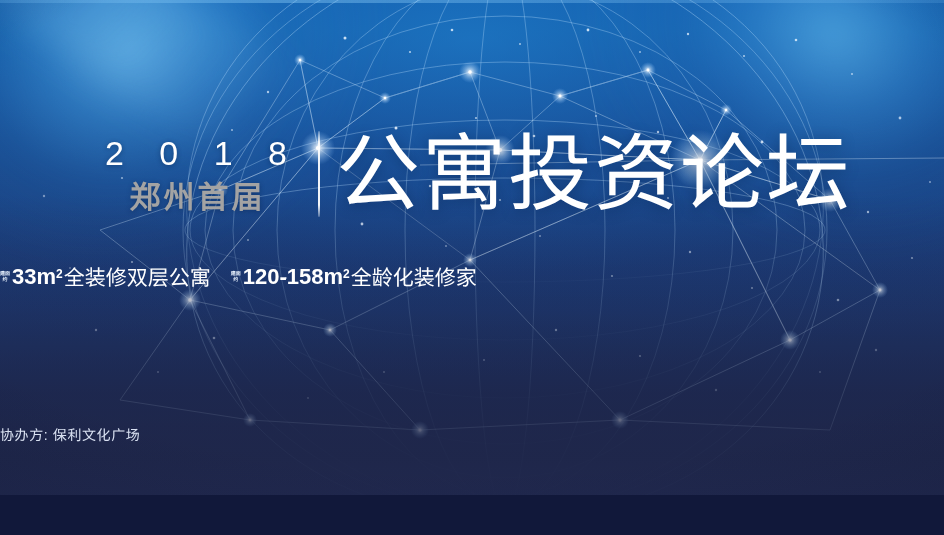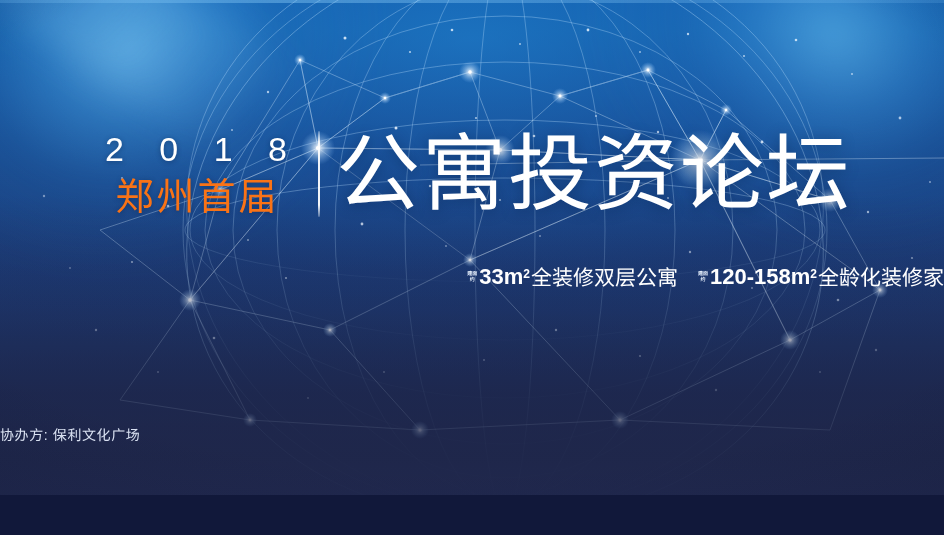--- a/index.html
+++ b/index.html
@@ -169,25 +169,25 @@
   .year {
     font-size: 34px;
     letter-spacing: 13px;
     text-indent: 13px;
     font-weight: 400;
     color: #ffffff;
     margin-bottom: 12px;
     text-shadow: 0 1px 5px rgba(8,30,70,0.45);
   }
   .city {
-    font-size: 38px;
-    font-weight: 400;
+    font-size: 31px;
+    font-weight: 700;
     letter-spacing: 3px;
     text-indent: 3px;
-    color: #f97316;
+    color: #a3a3a3;
     text-shadow: 0 1px 5px rgba(8,30,70,0.45);
   }
   .divider {
     width: 2px;
     height: 86px;
     background: linear-gradient(to bottom,
       rgba(255,255,255,0.25) 0%,
       rgba(255,255,255,0.92) 14%,
       rgba(255,255,255,0.95) 86%,
       rgba(255,255,255,0.25) 100%);
@@ -206,21 +206,21 @@
     text-shadow: 0 2px 14px rgba(8,28,66,0.40);
   }
 
   
   .subtitle {
     position: absolute;
     left: 0; right: 0;
     top: 266px;
     display: flex;
     align-items: flex-end;
-    justify-content: flex-end;
+    justify-content: flex-start;
     color: #ffffff;
     white-space: nowrap;
   }
   .sub-seg {
     display: flex;
     align-items: flex-end;
   }
   .sub-seg + .sub-seg { margin-left: 20px; }
 
   .tiny-prefix {

